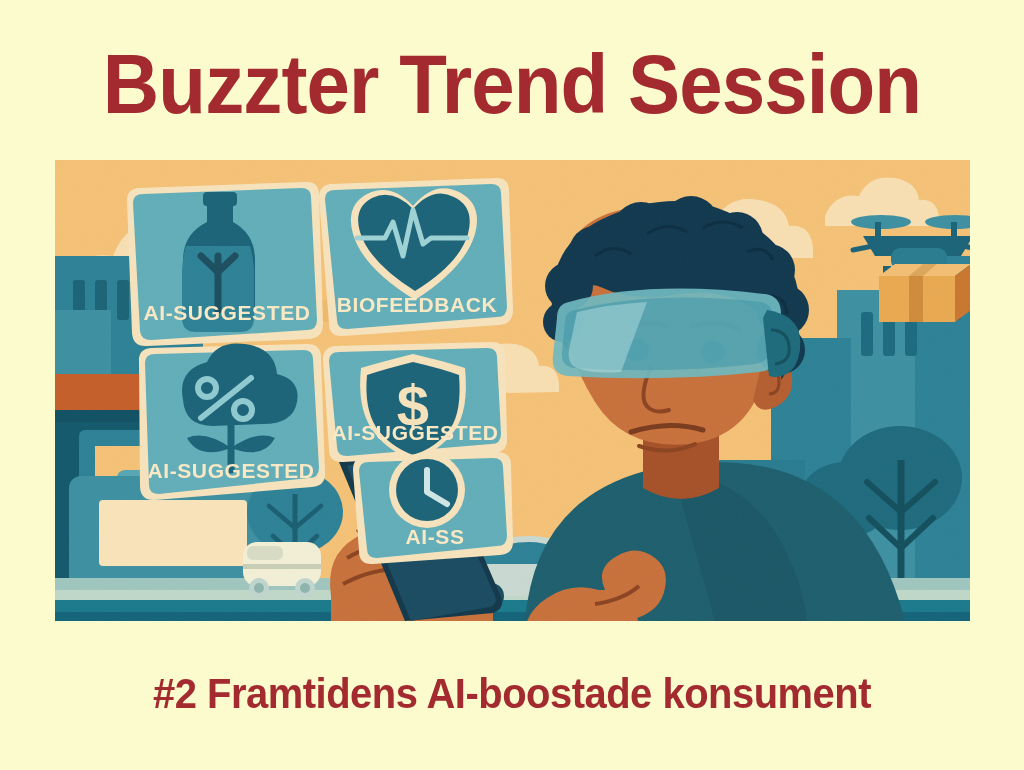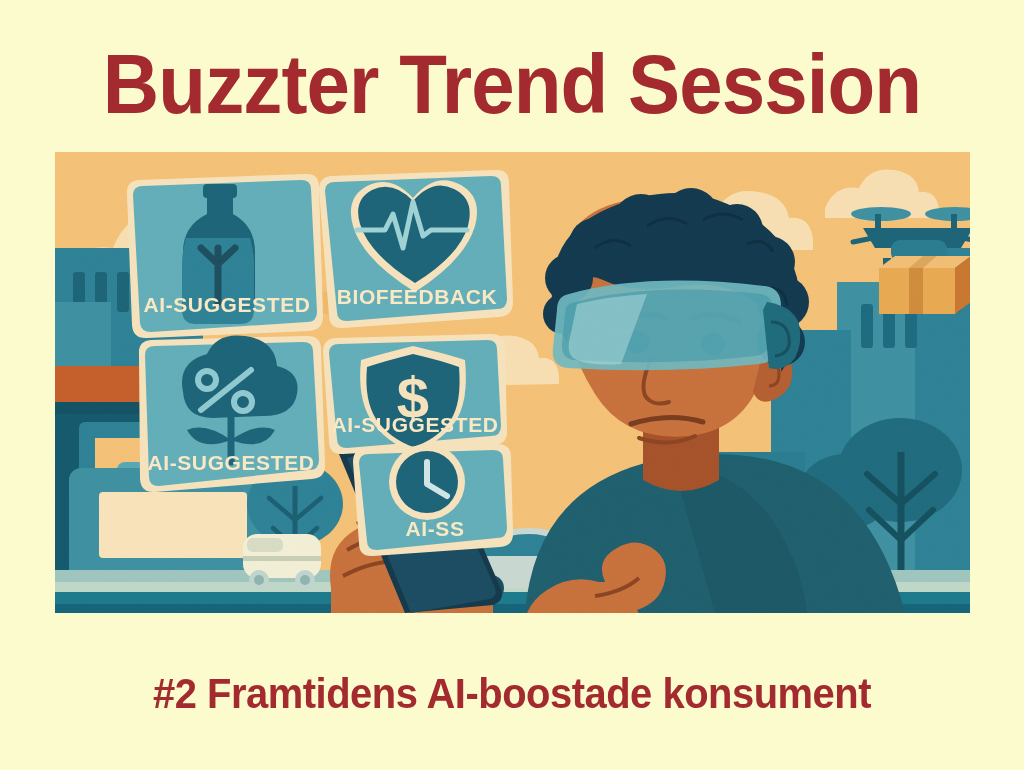--- a/index.html
+++ b/index.html
@@ -50,21 +50,21 @@
     font-size: 42px;
     line-height: 52px;
     letter-spacing: -0.5px;
     transform: scaleX(0.95);
   }
 
   
   .illo {
     position: absolute;
     left: 55px;
-    top: 152px;
+    top: 160px;
     width: 915px;
     height: 461px;
     overflow: hidden;
     background: #bef264;
   }
   .illo svg { display: block; }
 </style>
 </head>
 <body>
 

